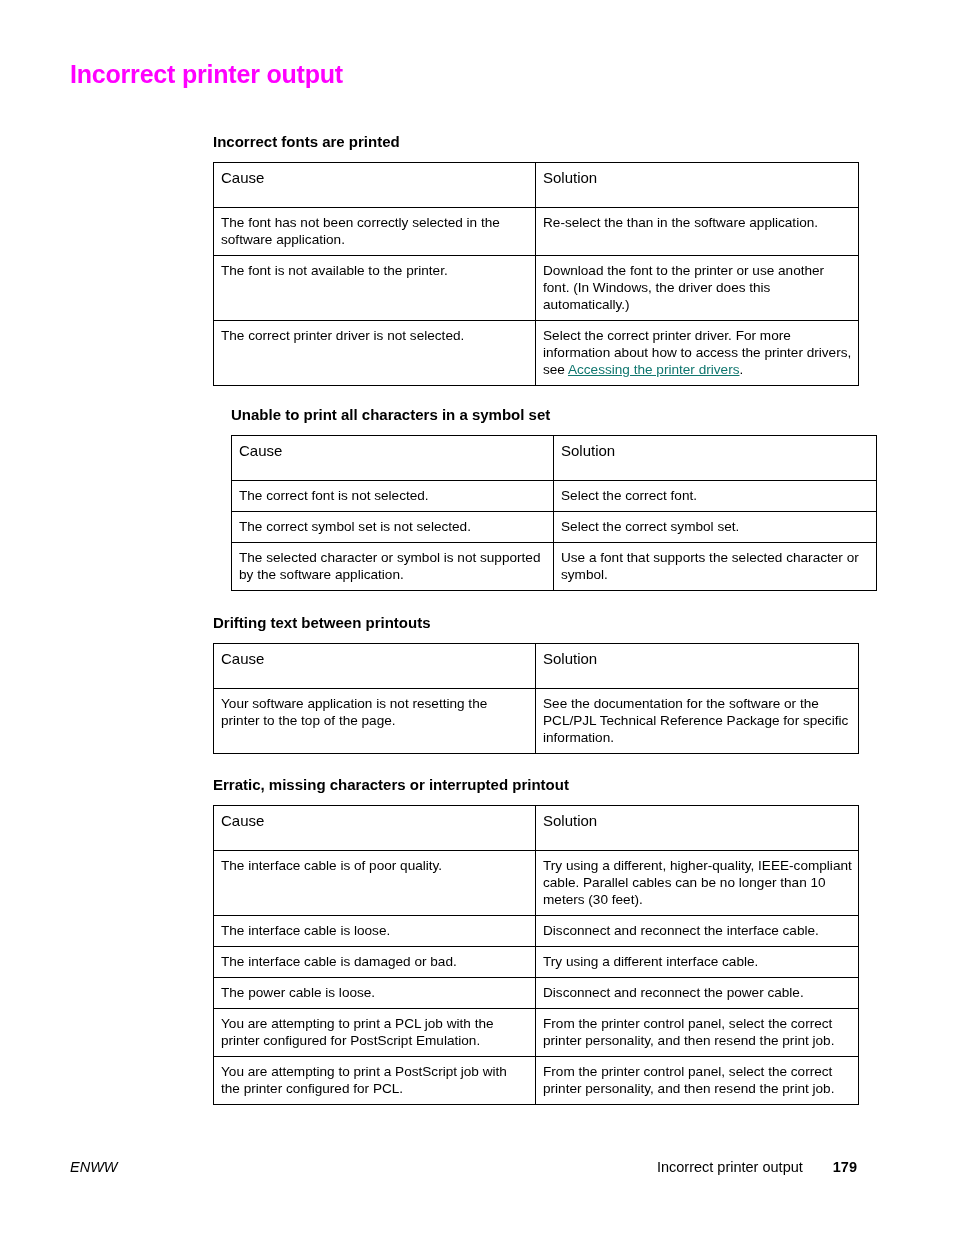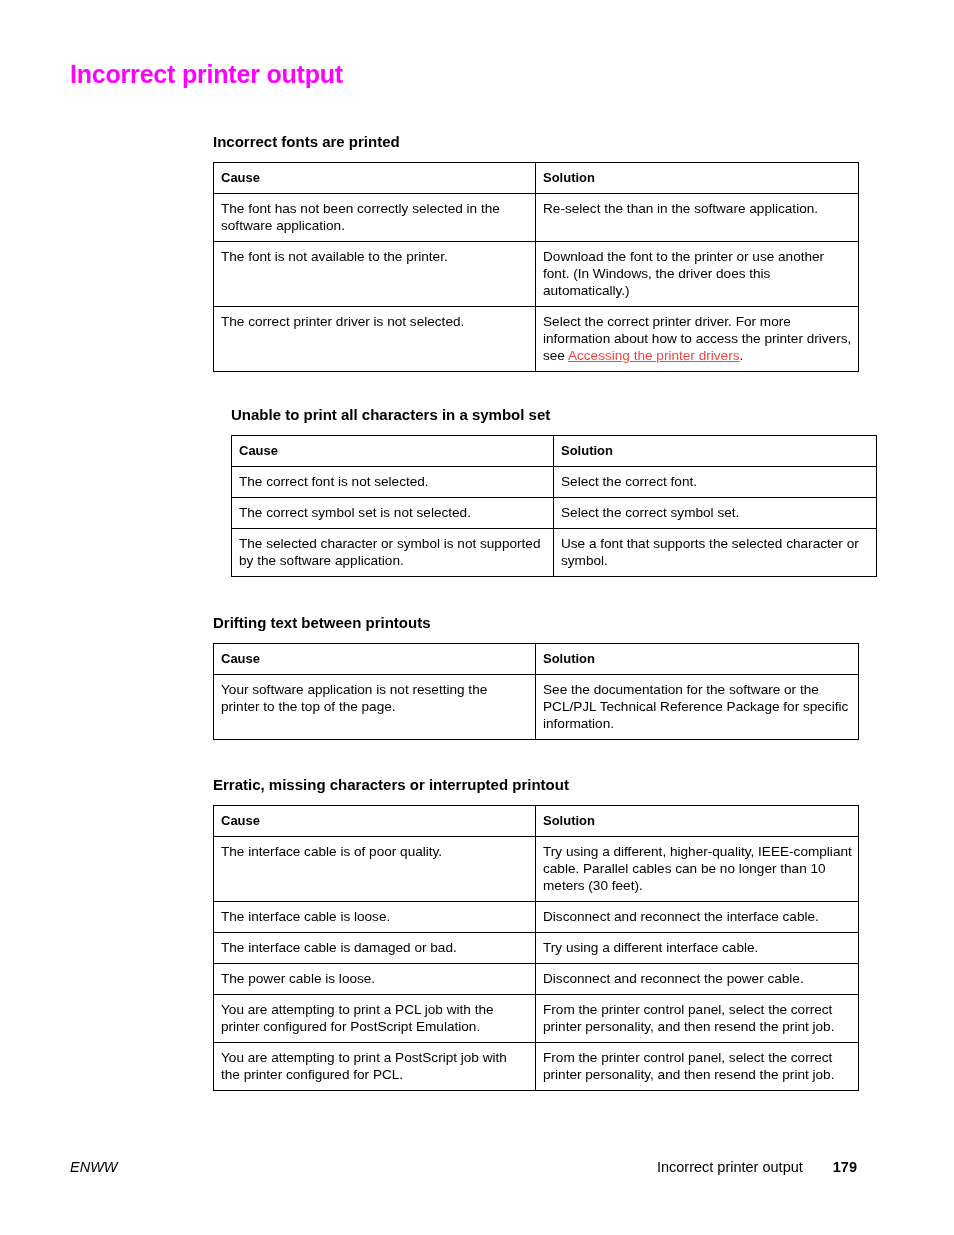--- a/index.html
+++ b/index.html
@@ -46,27 +46,27 @@
     }
     table.ts col.c1 { width: 322px; }
     table.ts col.c2 { width: 323px; }
     table.ts th, table.ts td {
       border: 1.5px solid #000;
       text-align: left;
       vertical-align: top;
       padding: 6px 6px 7px 7px;
     }
     table.ts th {
-      font-weight: bold;
-      font-size: 13px;
+      font-weight: normal;
+      font-size: 15px;
       padding-top: 6px;
-      padding-bottom: 7px;
+      padding-bottom: 21px;
     }
     a.doc-link {
-      color: #ef4444;
+      color: #0f766e;
       text-decoration: underline;
     }
     .footer-left {
       position: absolute;
       left: 70px;
       top: 1159px;
       font-size: 14.5px;
       font-style: italic;
     }
     .footer-right {

